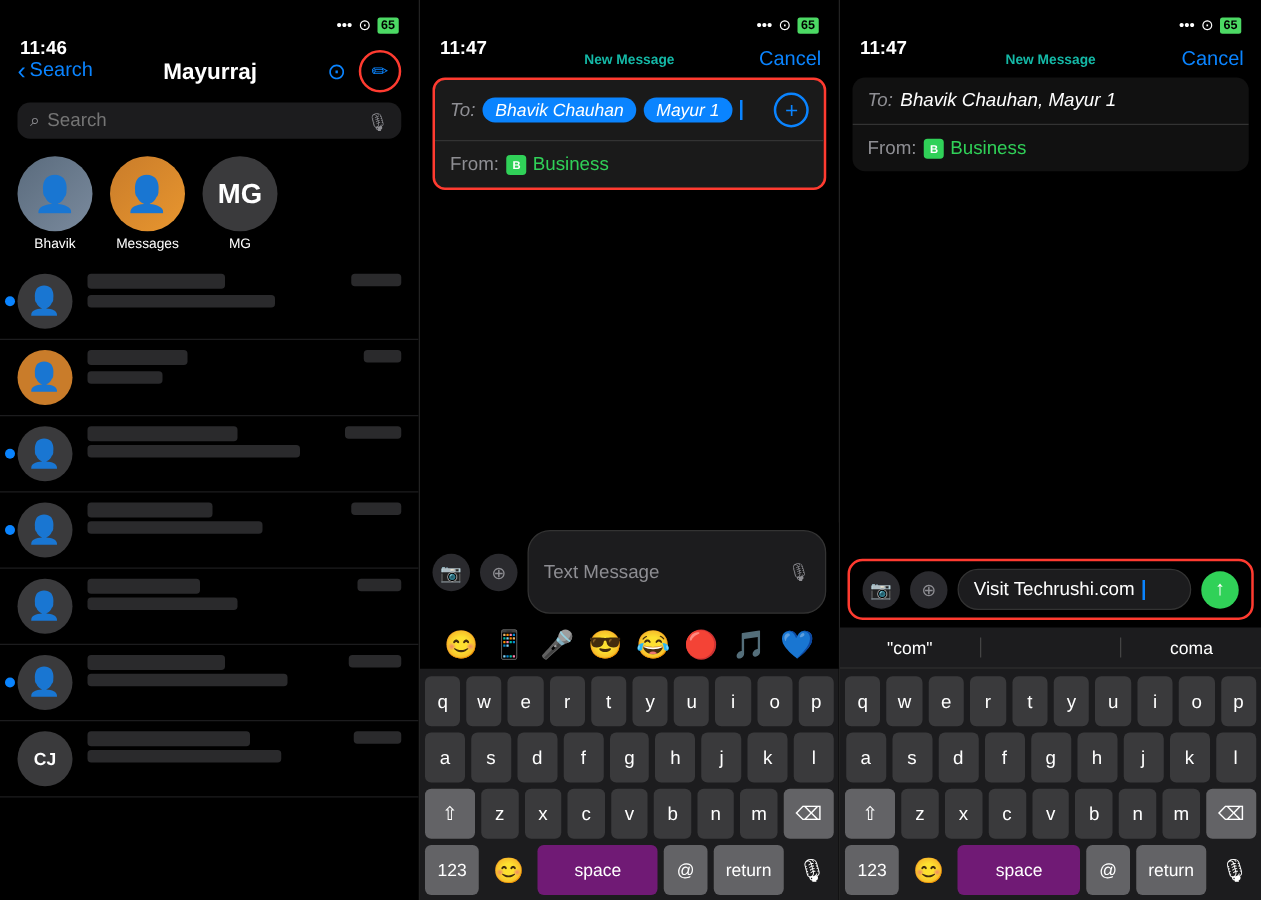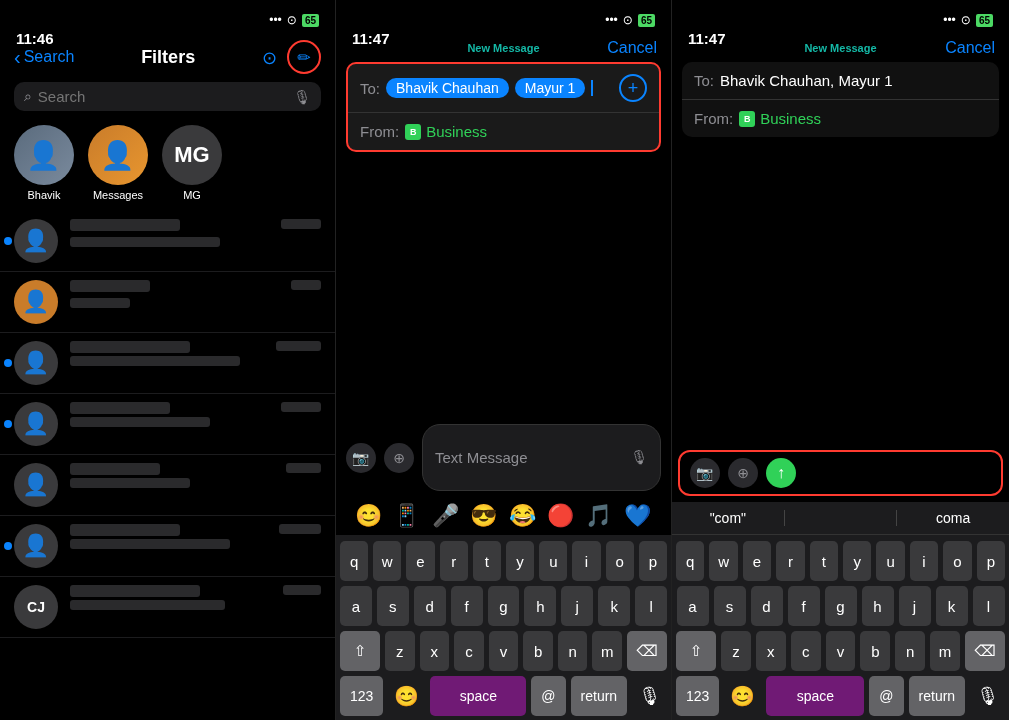--- a/index.html
+++ b/index.html
@@ -288,20 +288,21 @@
       border: 2px solid #ff3b30;
       border-radius: 10px;
       overflow: hidden;
       background: #1a1a1a;
     }
     .to-row {
       display: flex;
       align-items: center;
       padding: 10px 12px;
       border-bottom: 0.5px solid #333;
+      font-style: italic;
     }
     .to-label {
       color: #8e8e93;
       font-size: 15px;
       margin-right: 6px;
       flex-shrink: 0;
     }
     .to-tags {
       display: flex;
       align-items: center;
@@ -576,21 +577,21 @@
       <span class="status-icon">⊙ </span>
       <span class="battery-icon">65</span>
     </div>
   </div>
 
   <div class="nav-header">
     <div class="nav-back">
       <span style="font-size:20px;">‹</span>
       <span>Search</span>
     </div>
-    <span class="nav-title">Filters</span>
+    <span class="nav-title">Mayurraj</span>
     <div class="nav-actions">
       <button class="nav-btn">
         <span style="font-size:18px; color:#0a84ff;">⊙</span>
       </button>
       <div class="compose-btn">
         <span class="compose-icon">✏</span>
       </div>
     </div>
   </div>
 
@@ -859,20 +860,24 @@
 
   <div class="message-body"></div>
 
   <div style="display:flex; align-items:center; padding:6px 10px; gap:8px; background:#000; border: 2px solid #ff3b30; border-radius:12px; margin:0 6px 6px;">
     <div class="text-input-btn">
       <span>📷</span>
     </div>
     <div class="text-input-btn">
       <span>⊕</span>
     </div>
+    <div class="text-input-field-active">
+      <span style="color:#fff; font-size:15px;">Visit Techrushi.com</span>
+      <span style="width:2px; height:16px; background:#0a84ff; display:inline-block;"></span>
+    </div>
     <div class="send-btn">
       <span>↑</span>
     </div>
   </div>
 
   <div class="autocomplete-row">
     <div class="autocomplete-item">"com"</div>
     <div class="autocomplete-item"></div>
     <div class="autocomplete-item">coma</div>
   </div>

